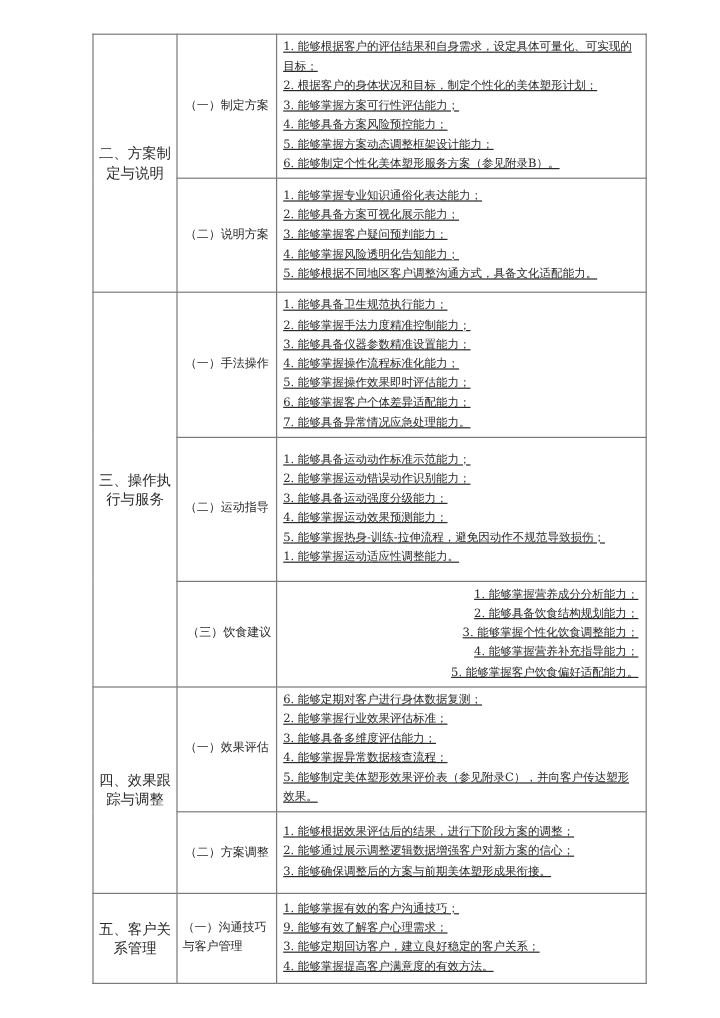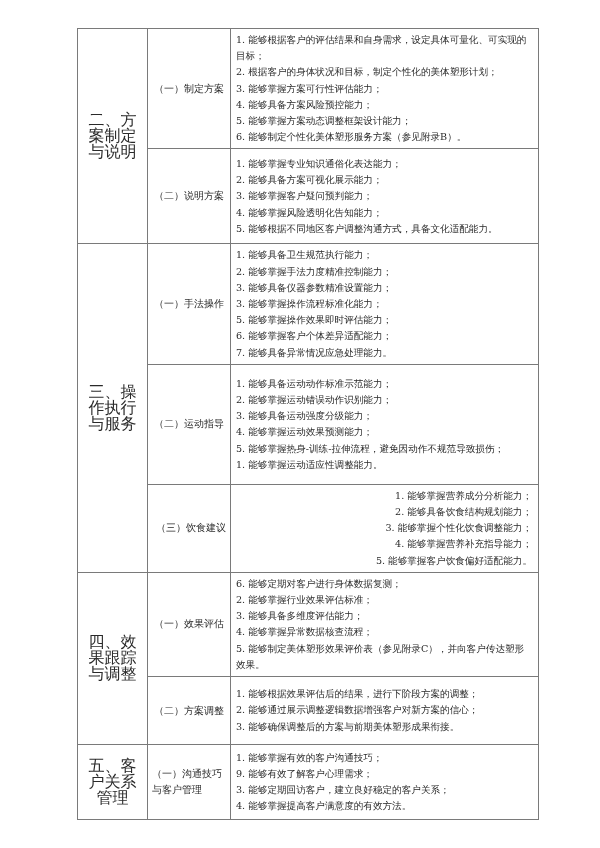--- a/index.html
+++ b/index.html
@@ -3,23 +3,23 @@
   <meta charset="utf-8">
   <style>
     html, body { margin: 0; padding: 0; background: #ffffff; }
     body { width: 600px; height: 848px; position: relative; overflow: hidden;
            font-family: "DejaVu Serif", "Liberation Serif", serif; color: #2a2a2a; }
     table.std {
       position: absolute; left: 77px; top: 28px; width: 462px;
       border-collapse: collapse; table-layout: fixed;
     }
     table.std td { border: 1px solid #7a7a7a; vertical-align: middle; padding: 0; }
-    td.c1 { width: 69px; text-align: center; font-size: 16px; line-height: 16px; }
+    td.c1 { width: 69px; text-align: center; font-size: 12px; line-height: 16px; }
     td.c2 { width: 82px; text-align: center; font-size: 10px; line-height: 16px; margin-top: 20px; }
-    td.c3 { font-size: 9.6px; line-height: 16.2px; padding: 3px 6px 3px 5px !important; }
+    td.c3 { font-size: 9.6px; line-height: 16.2px; padding: 3px 6px 3px 5px !important; text-decoration: underline; }
     .item { display: block; }
     .sec-label { display: inline-block; padding: 0 4px; }
     .sub-label { display: inline-block; padding: 0 4px; }
     .sub-label.left { text-align: left; }
     tr.r1 td { height: 109px; }
     tr.r2 td { height: 88px; }
     tr.r3 td { height: 110px; }
     tr.r4 td { height: 113px; }
     tr.r5 td { height: 78px; text-align: right; }
     tr.r6 td { height: 94px; }
@@ -55,21 +55,21 @@
     </td>
   </tr>
 
   <tr class="r3">
     <td class="c1" rowspan="3"><span class="sec-label">三、操作执行与服务</span></td>
     <td class="c2"><span class="sub-label">（一）手法操作</span></td>
     <td class="c3">
       <span class="item">1. 能够具备卫生规范执行能力；</span>
       <span class="item">2. 能够掌握手法力度精准控制能力；</span>
       <span class="item">3. 能够具备仪器参数精准设置能力；</span>
-      <span class="item">3. 能够掌握操作流程标准化能力；</span>
+      <span class="item">4. 能够掌握操作流程标准化能力；</span>
       <span class="item">5. 能够掌握操作效果即时评估能力；</span>
       <span class="item">6. 能够掌握客户个体差异适配能力；</span>
       <span class="item">7. 能够具备异常情况应急处理能力。</span>
     </td>
   </tr>
   <tr class="r4">
     <td class="c2"><span class="sub-label">（二）运动指导</span></td>
     <td class="c3">
       <span class="item">1. 能够具备运动动作标准示范能力；</span>
       <span class="item">2. 能够掌握运动错误动作识别能力；</span>

